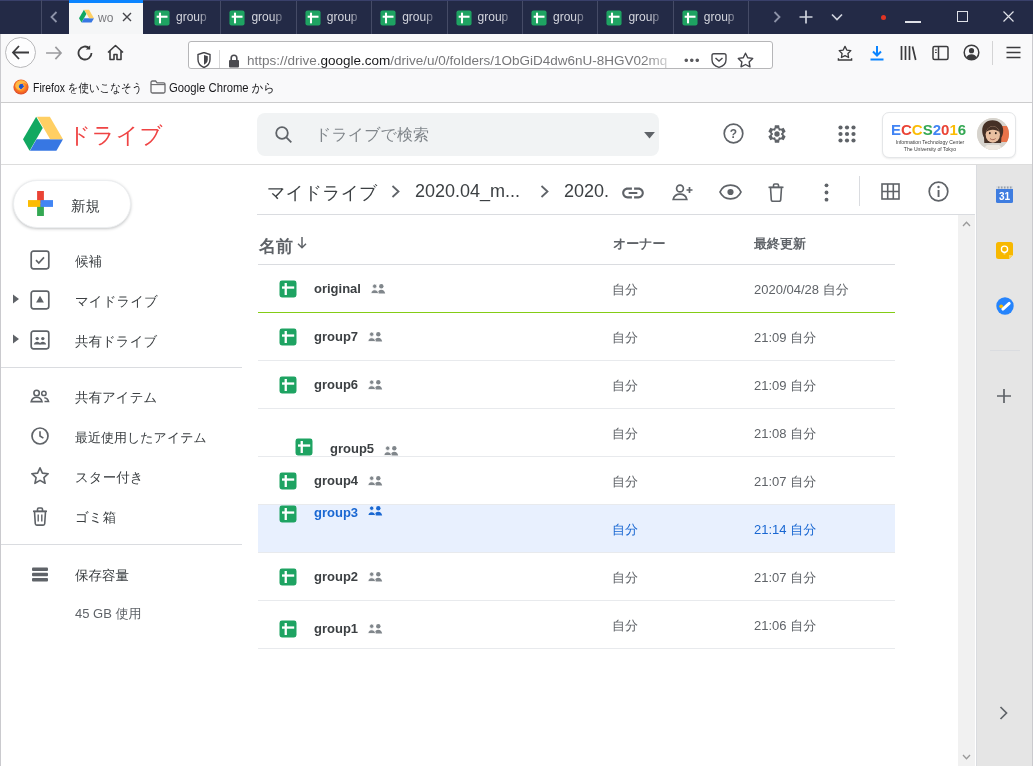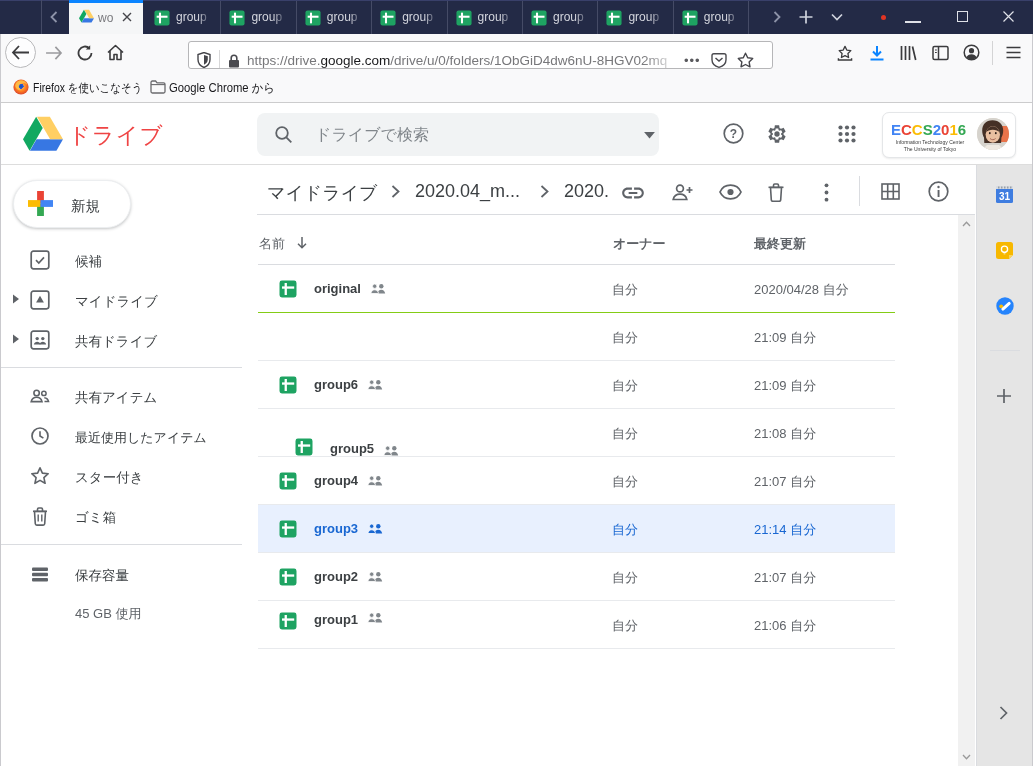--- a/index.html
+++ b/index.html
@@ -380,21 +380,21 @@
         <path d="M6.7 1v15M12.3 1v15M1 8.5h17"></path>
       </g>
     </svg>
  <svg class="abs" style="left:928px;top:16px" width="21" height="21" viewBox="0 0 21 21">
       <circle cx="10.5" cy="10.5" r="9.3" fill="none" stroke="#5f6368" stroke-width="1.7"></circle>
       <circle cx="10.5" cy="6" r="1.2" fill="#5f6368"></circle>
       <rect x="9.6" y="9" width="1.9" height="7" fill="#5f6368"></rect>
     </svg>
  <div class="abs" style="left:257px;top:49px;width:718px;height:1px;background:#dadce0"></div>
 
- <span class="abs" style="left:259px;top:70px;font-size:13px;font-weight:normal;color:#5f6368">名前</span>
+ <span class="abs" style="left:259px;top:70px;font-size:17px;font-weight:bold;color:#5f6368">名前</span>
  <svg class="abs" style="left:296px;top:71px" width="12" height="13" viewBox="0 0 12 13">
       <path d="M6 1v10M2 7.8L6 11.8l4-4" stroke="#5f6368" stroke-width="1.5" fill="none"></path>
     </svg>
  <span class="abs" style="left:613px;top:70px;font-size:13px;font-weight:bold;color:#5f6368">オーナー</span>
  <span class="abs" style="left:754px;top:70px;font-size:13px;font-weight:bold;color:#5f6368">最終更新</span>
  <div class="abs" style="left:258px;top:99px;width:637px;height:1px;background:#dadce0"></div>
  <div id="rows">
       <div class="abs" style="left:258px;top:100px;width:637px;height:48px;border-bottom:1px solid #84cc16;box-sizing:border-box">
         <div style="position:absolute;left:21px;top:0;height:47px;display:flex;align-items:center">
           <svg style="flex:none" width="18" height="18" viewBox="0 0 18 18">
@@ -409,20 +409,36 @@
               <path d="M7.4 10.5c.4-2.3 1.9-3.7 3.9-3.7s3.5 1.4 3.9 3.7z"></path>
               <circle cx="4.7" cy="3.2" r="2.2" stroke="#fff" stroke-width="0.8"></circle>
               <path d="M0.8 10.5c.4-2.3 1.9-3.7 3.9-3.7s3.5 1.4 3.9 3.7z" stroke="#fff" stroke-width="0.8"></path>
             </g>
           </svg>
         </div>
         <span style="position:absolute;left:354px;top:16px;font-size:13px;color:#5f6368">自分</span>
         <span style="position:absolute;left:496px;top:16px;font-size:13px;color:#5f6368">2020/04/28 自分</span>
       </div>
       <div class="abs" style="left:258px;top:148px;width:637px;height:48px;border-bottom:1px solid #e8eaed;box-sizing:border-box">
+        <div style="position:absolute;left:21px;top:0;height:47px;display:flex;align-items:center">
+          <svg style="flex:none" width="18" height="18" viewBox="0 0 18 18">
+            <rect x="0.5" y="0.5" width="17" height="17" rx="2.4" fill="#1ea362"></rect>
+            <rect x="5.6" y="3" width="2.3" height="12" fill="#fff"></rect>
+            <rect x="3" y="6.4" width="12.2" height="2.3" fill="#fff"></rect>
+          </svg>
+          <span style="margin-left:17px;font-size:13px;font-weight:bold;color:#3c4043">group7</span>
+          <svg style="flex:none;margin-left:9px" width="16" height="11" viewBox="0 0 16 11">
+            <g fill="#80868b">
+              <circle cx="11.3" cy="3.2" r="2.2"></circle>
+              <path d="M7.4 10.5c.4-2.3 1.9-3.7 3.9-3.7s3.5 1.4 3.9 3.7z"></path>
+              <circle cx="4.7" cy="3.2" r="2.2" stroke="#fff" stroke-width="0.8"></circle>
+              <path d="M0.8 10.5c.4-2.3 1.9-3.7 3.9-3.7s3.5 1.4 3.9 3.7z" stroke="#fff" stroke-width="0.8"></path>
+            </g>
+          </svg>
+        </div>
         <span style="position:absolute;left:354px;top:16px;font-size:13px;color:#5f6368">自分</span>
         <span style="position:absolute;left:496px;top:16px;font-size:13px;color:#5f6368">21:09 自分</span>
       </div>
       <div class="abs" style="left:258px;top:196px;width:637px;height:48px;border-bottom:1px solid #e8eaed;box-sizing:border-box">
         <div style="position:absolute;left:21px;top:0;height:47px;display:flex;align-items:center">
           <svg style="flex:none" width="18" height="18" viewBox="0 0 18 18">
             <rect x="0.5" y="0.5" width="17" height="17" rx="2.4" fill="#1ea362"></rect>
             <rect x="5.6" y="3" width="2.3" height="12" fill="#fff"></rect>
             <rect x="3" y="6.4" width="12.2" height="2.3" fill="#fff"></rect>
           </svg>
@@ -473,21 +489,21 @@
               <path d="M7.4 10.5c.4-2.3 1.9-3.7 3.9-3.7s3.5 1.4 3.9 3.7z"></path>
               <circle cx="4.7" cy="3.2" r="2.2" stroke="#fff" stroke-width="0.8"></circle>
               <path d="M0.8 10.5c.4-2.3 1.9-3.7 3.9-3.7s3.5 1.4 3.9 3.7z" stroke="#fff" stroke-width="0.8"></path>
             </g>
           </svg>
         </div>
         <span style="position:absolute;left:354px;top:16px;font-size:13px;color:#5f6368">自分</span>
         <span style="position:absolute;left:496px;top:16px;font-size:13px;color:#5f6368">21:07 自分</span>
       </div>
       <div class="abs" style="left:258px;top:340px;width:637px;height:48px;background:#e8f0fe;border-bottom:1px solid #e8eaed;box-sizing:border-box">
-        <div style="position:absolute;left:21px;top:0;height:47px;display:flex;align-items:center">
+        <div style="position:absolute;left:21px;top:0;height:47px;display:flex;align-items:flex-start">
           <svg style="flex:none" width="18" height="18" viewBox="0 0 18 18">
             <rect x="0.5" y="0.5" width="17" height="17" rx="2.4" fill="#1ea362"></rect>
             <rect x="5.6" y="3" width="2.3" height="12" fill="#fff"></rect>
             <rect x="3" y="6.4" width="12.2" height="2.3" fill="#fff"></rect>
           </svg>
           <span style="margin-left:17px;font-size:13px;font-weight:bold;color:#1967d2">group3</span>
           <svg style="flex:none;margin-left:9px" width="16" height="11" viewBox="0 0 16 11">
             <g fill="#1967d2">
               <circle cx="11.3" cy="3.2" r="2.2"></circle>
               <path d="M7.4 10.5c.4-2.3 1.9-3.7 3.9-3.7s3.5 1.4 3.9 3.7z"></path>
@@ -513,21 +529,21 @@
               <path d="M7.4 10.5c.4-2.3 1.9-3.7 3.9-3.7s3.5 1.4 3.9 3.7z"></path>
               <circle cx="4.7" cy="3.2" r="2.2" stroke="#fff" stroke-width="0.8"></circle>
               <path d="M0.8 10.5c.4-2.3 1.9-3.7 3.9-3.7s3.5 1.4 3.9 3.7z" stroke="#fff" stroke-width="0.8"></path>
             </g>
           </svg>
         </div>
         <span style="position:absolute;left:354px;top:16px;font-size:13px;color:#5f6368">自分</span>
         <span style="position:absolute;left:496px;top:16px;font-size:13px;color:#5f6368">21:07 自分</span>
       </div>
       <div class="abs" style="left:258px;top:436px;width:637px;height:48px;border-bottom:1px solid #e8eaed;box-sizing:border-box">
-        <div style="position:absolute;left:21px;top:11px;height:47px;display:flex;">
+        <div style="position:absolute;left:21px;top:4px;height:47px;display:flex;align-items:center">
           <svg style="flex:none" width="18" height="18" viewBox="0 0 18 18">
             <rect x="0.5" y="0.5" width="17" height="17" rx="2.4" fill="#1ea362"></rect>
             <rect x="5.6" y="3" width="2.3" height="12" fill="#fff"></rect>
             <rect x="3" y="6.4" width="12.2" height="2.3" fill="#fff"></rect>
           </svg>
           <span style="margin-left:17px;font-size:13px;font-weight:bold;color:#3c4043">group1</span>
           <svg style="flex:none;margin-left:9px" width="16" height="11" viewBox="0 0 16 11">
             <g fill="#80868b">
               <circle cx="11.3" cy="3.2" r="2.2"></circle>
               <path d="M7.4 10.5c.4-2.3 1.9-3.7 3.9-3.7s3.5 1.4 3.9 3.7z"></path>

